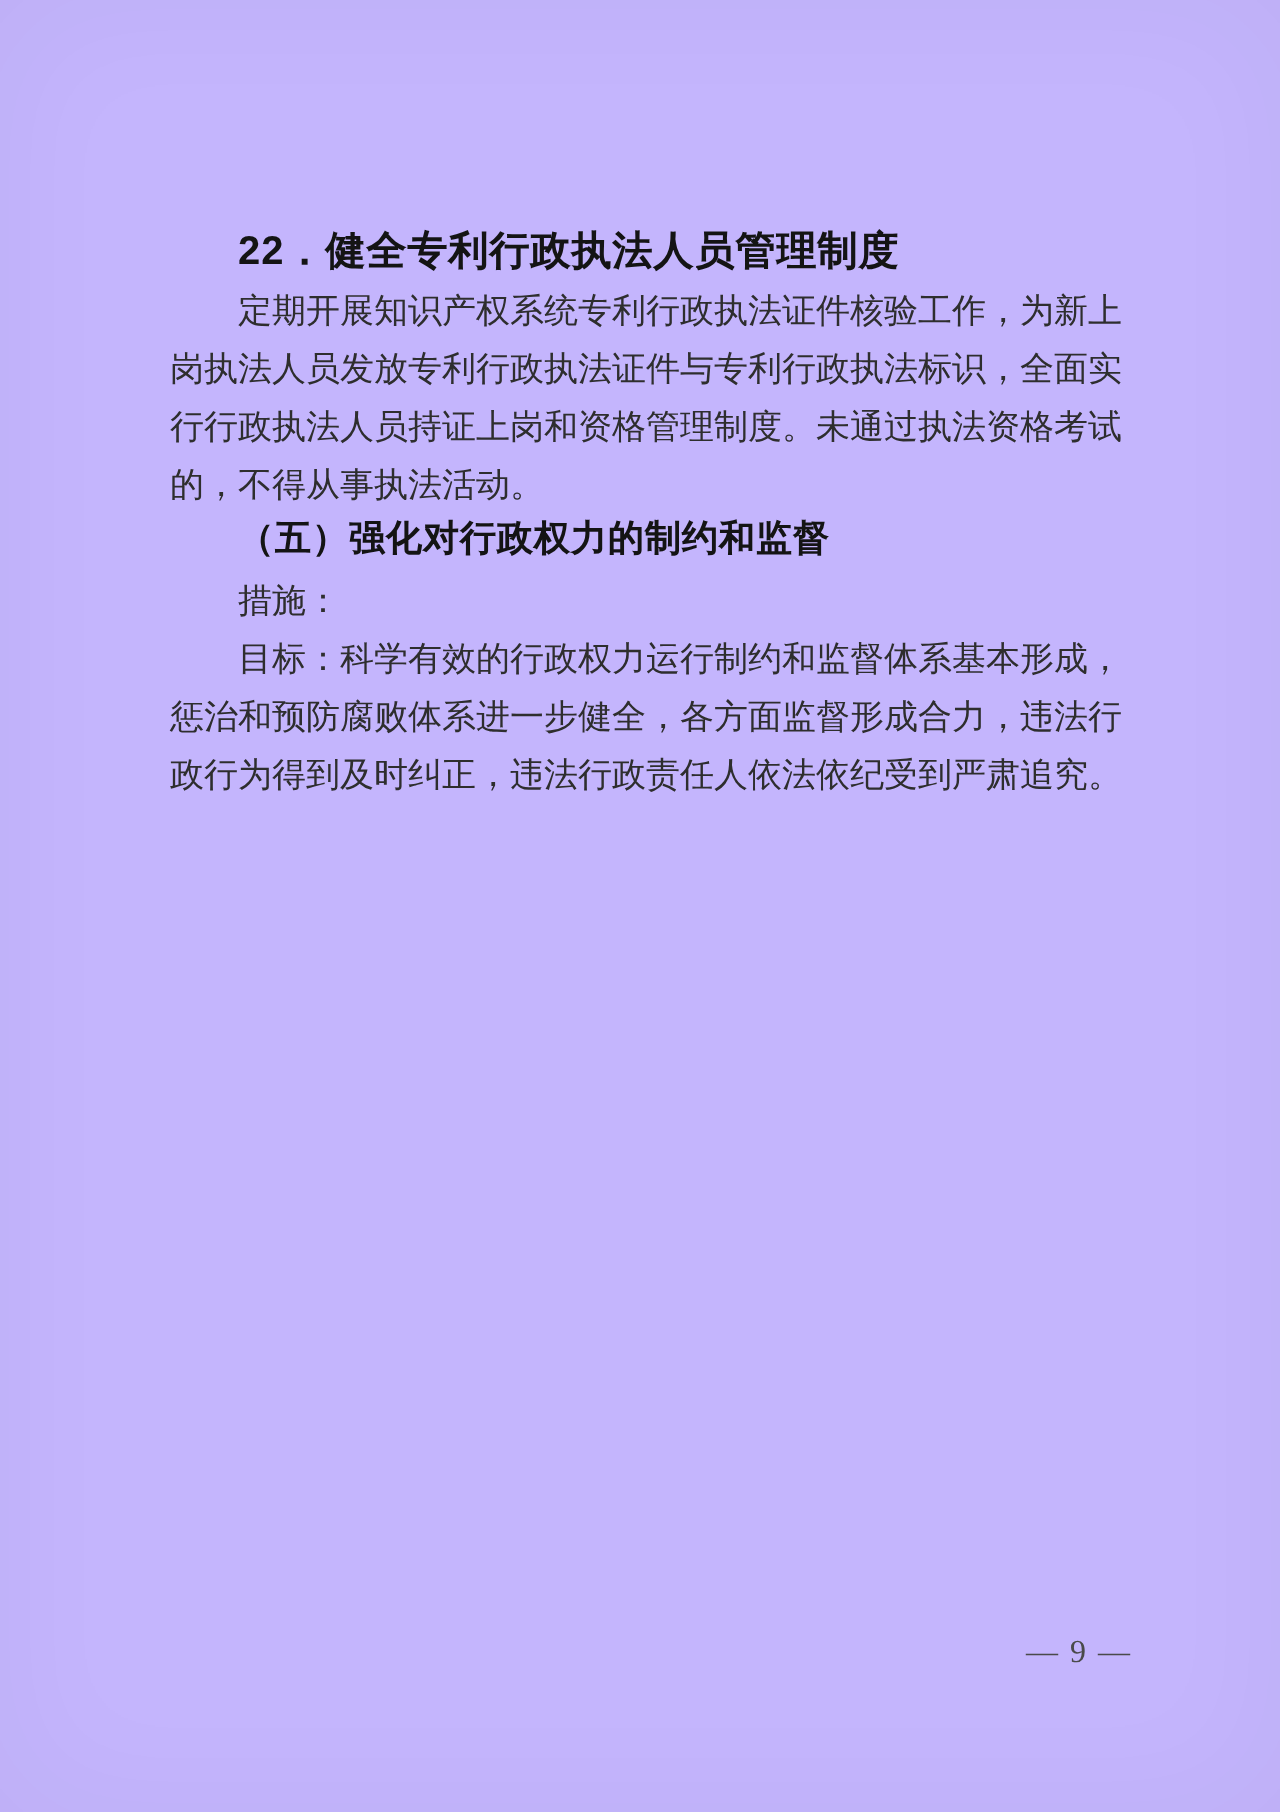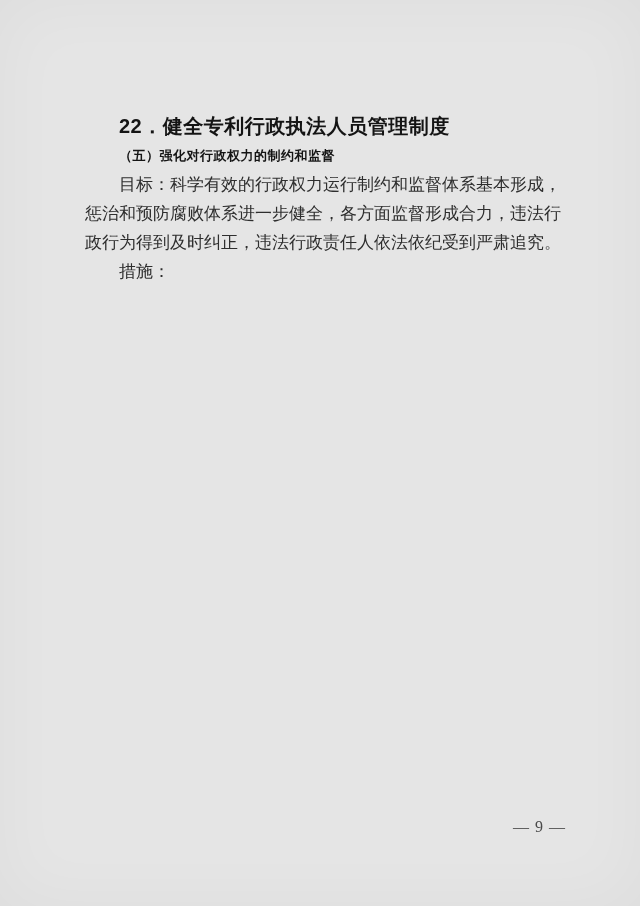--- a/index.html
+++ b/index.html
@@ -25,22 +25,22 @@
   .blk-heading {
     font-family: "Liberation Sans", "DejaVu Sans", sans-serif;
     font-size: 20px;
     line-height: 29px;
     font-weight: 700;
     color: var(--heading-text, #141414);
     text-indent: 34px;
     letter-spacing: 0.5px;
   }
   .blk-subheading {
-    font-family: Liberation Sans, sans-serif;
-    font-size: 13px;
+    font-family: Liberation Mono, monospace;
+    font-size: 18px;
     line-height: 29px;
     font-weight: 700;
     color: var(--heading-text, #141414);
     text-indent: 34px;
     letter-spacing: 0.5px;
   }
   .blk-paragraph {
     font-family: "Liberation Serif", "DejaVu Serif", serif;
     font-size: 17px;
     line-height: 29px;
@@ -59,21 +59,22 @@
     font-family: "Liberation Serif", "DejaVu Serif", serif;
     font-size: 16px;
     letter-spacing: 1px;
     color: var(--page-number-text, #4a4a4a);
     white-space: nowrap;
   }
 </style>
 </head>
 <body>
 
-<div class="page" style="background: #e5e5e5;">
+<div class="page" style="background: #c4b5fd;">
   <div class="content">
       <div class="blk-heading">22．健全专利行政执法人员管理制度</div>
+      <div class="blk-paragraph">定期开展知识产权系统专利行政执法证件核验工作，为新上岗执法人员发放专利行政执法证件与专利行政执法标识，全面实行行政执法人员持证上岗和资格管理制度。未通过执法资格考试的，不得从事执法活动。</div>
       <div class="blk-subheading">（五）强化对行政权力的制约和监督</div>
+      <div class="blk-paragraph">措施：</div>
       <div class="blk-paragraph">目标：科学有效的行政权力运行制约和监督体系基本形成，惩治和预防腐败体系进一步健全，各方面监督形成合力，违法行政行为得到及时纠正，违法行政责任人依法依纪受到严肃追究。</div>
-      <div class="blk-paragraph">措施：</div>
     </div>
   <div class="page-number">— 9 —</div>
 </div>
 
 </body></html>

